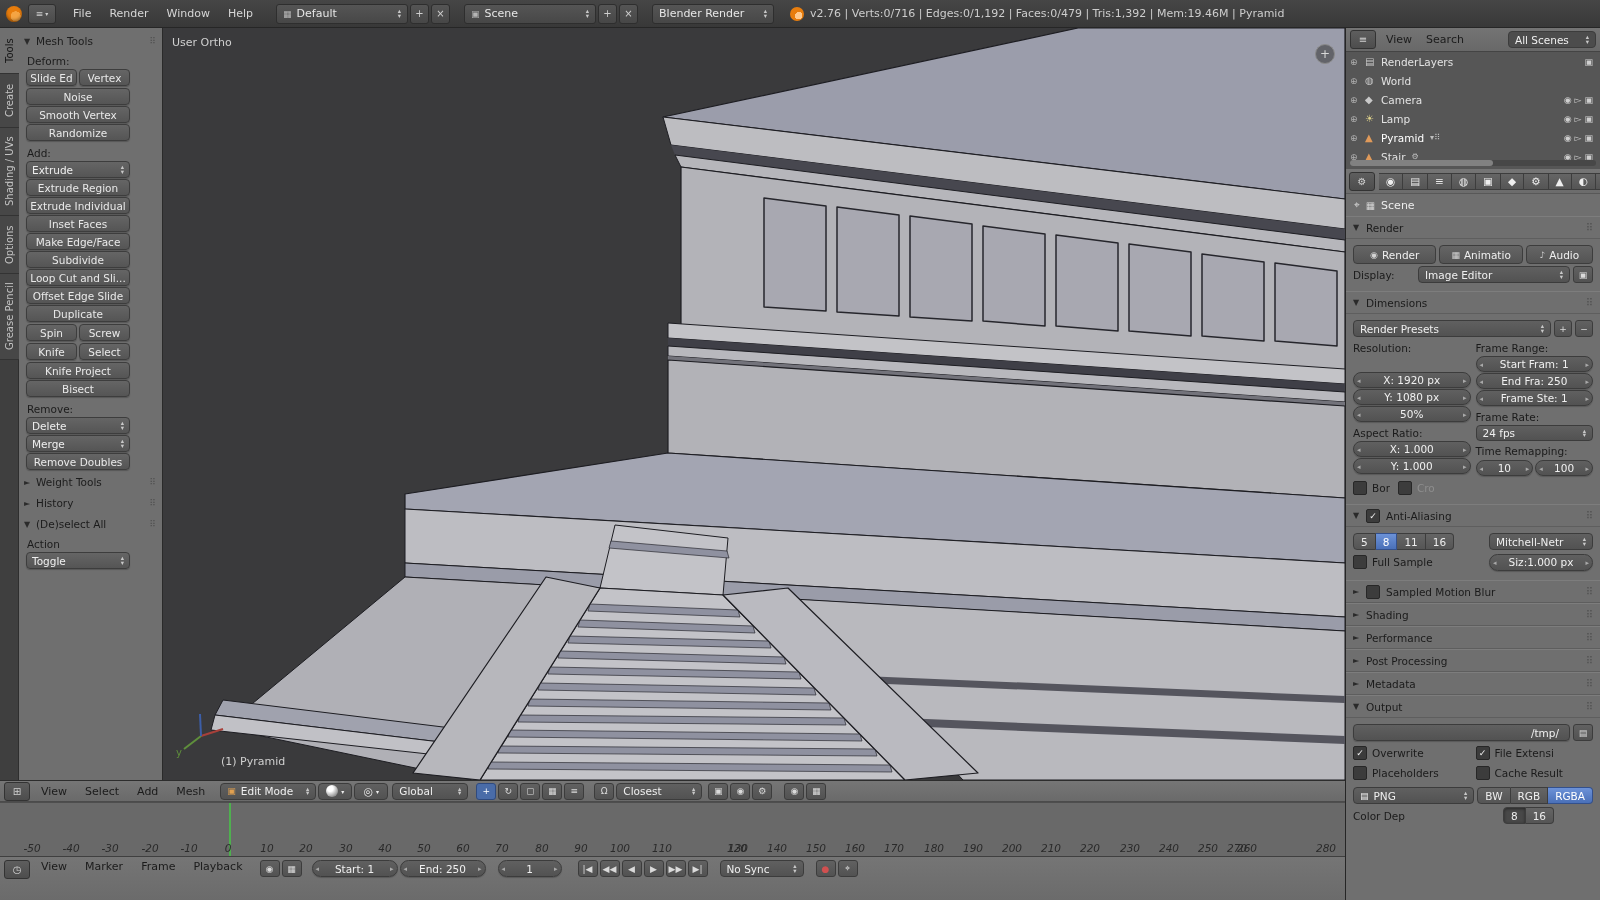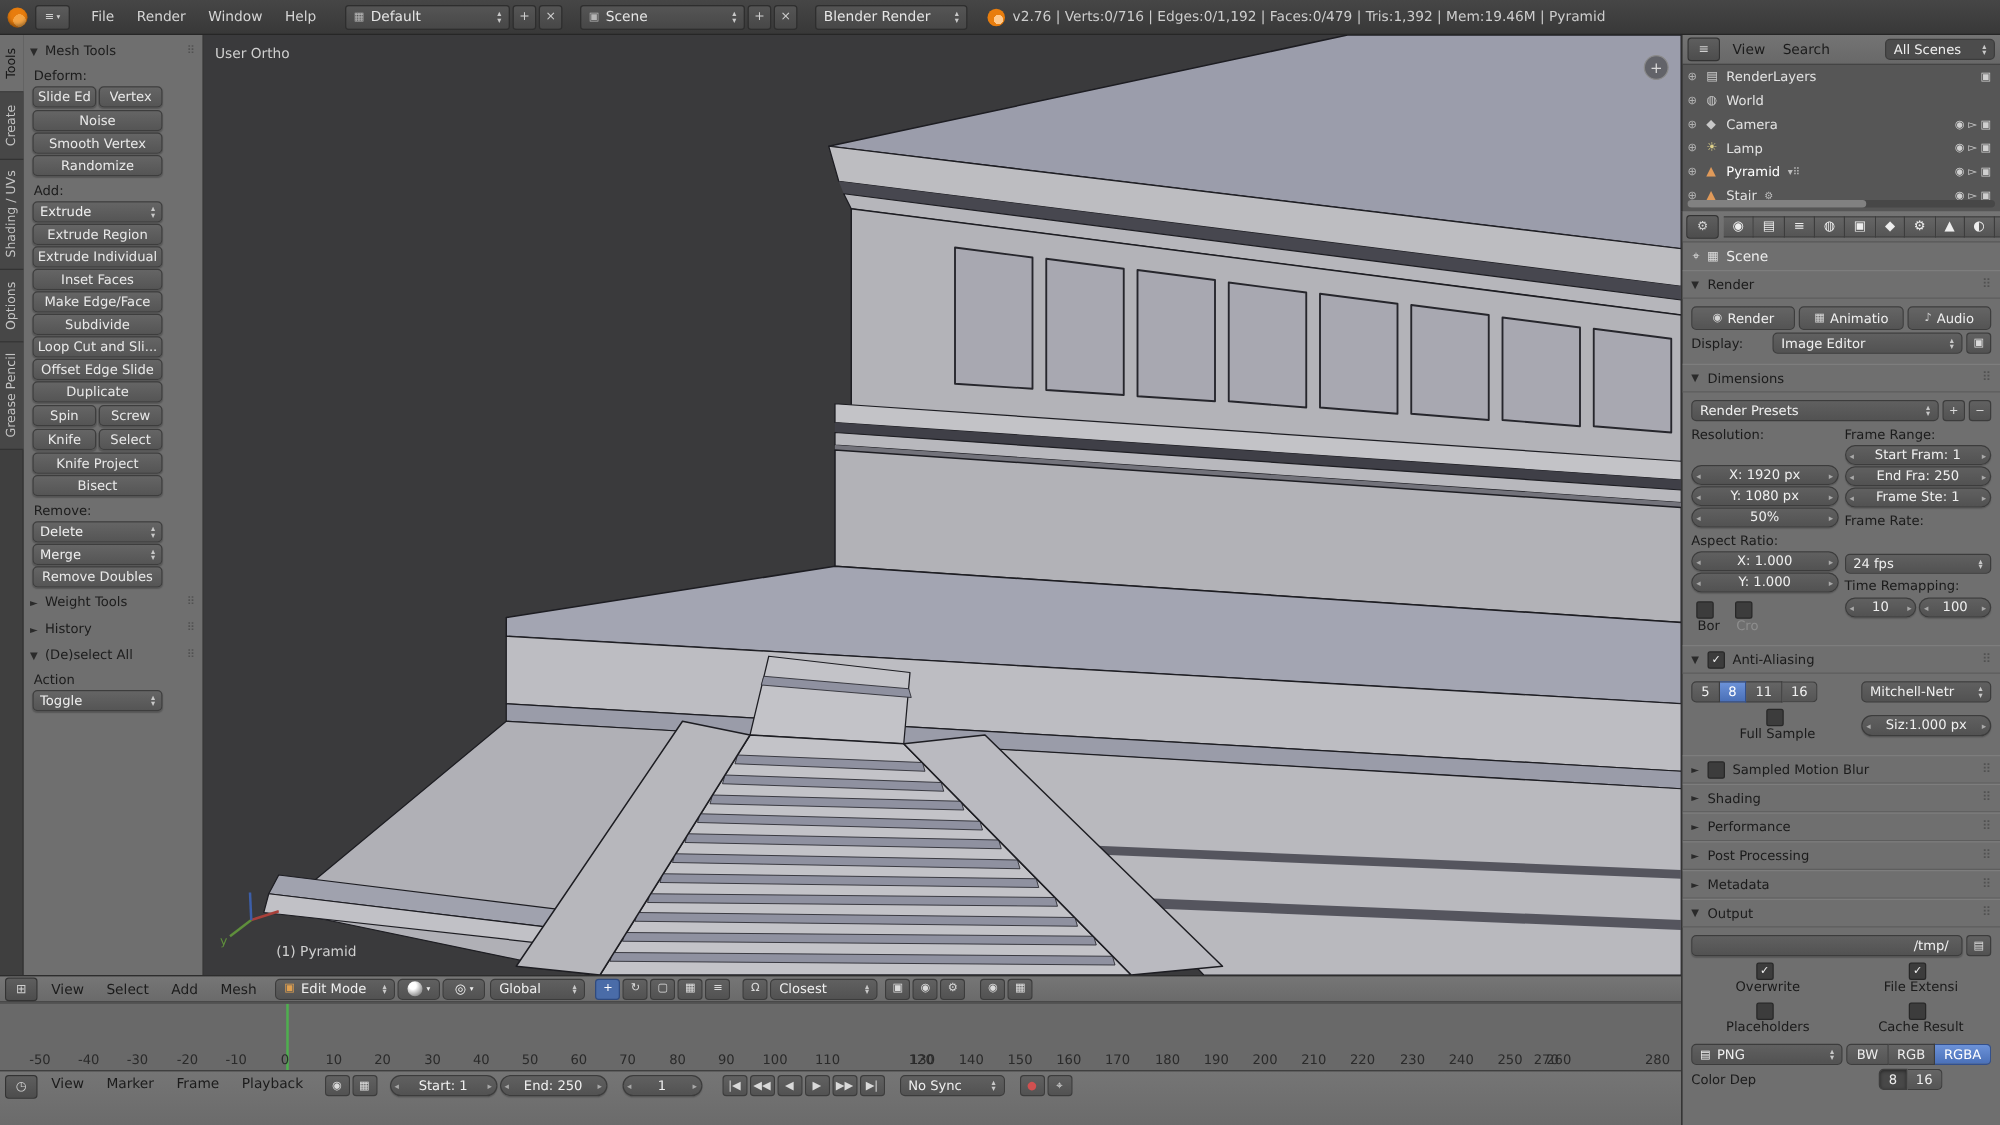--- a/index.html
+++ b/index.html
@@ -61,21 +61,21 @@
     display:flex;align-items:center;justify-content:center;color:#d0d0d0;font-size:10px;flex:none;}
   .dd{background:linear-gradient(#606060,#525252);border:1px solid #3c3c3c;border-radius:4px;height:17px;color:#efefef;
     display:flex;align-items:center;padding:0 6px;box-sizing:border-box;font-size:10.5px;white-space:nowrap;}
   .dd .dic{margin-right:5px;font-size:9px;}
   .icon-btn{width:20px;height:17px;background:linear-gradient(#616161,#525252);border:1px solid #3c3c3c;border-radius:3px;
     display:flex;align-items:center;justify-content:center;color:#dadada;font-size:9px;box-sizing:border-box;flex:none;}
   .icon-btn.on{background:#4a6ca8;border-color:#2f4a7e;color:#fff;}
   .ball{width:12px;height:12px;border-radius:50%;background:radial-gradient(circle at 35% 30%,#ffffff 0 25%,#9a9a9a 70%,#6f6f6f 100%);}
   
   #ruler{left:0;top:802px;width:1345px;height:54px;background:#696969;border-top:1px solid #4e4e4e;overflow:hidden;}
-  #ruler .t-item{position:absolute;bottom:3px;width:40px;text-align:center;color:#2a2a2a;font-size:10.5px;}
+  #ruler .t-item{position:absolute;bottom:3px;width:40px;text-align:center;color:#2a2a2a;font-size:10.5px;font-style:italic;}
   #playhead{position:absolute;top:0;bottom:0;width:2px;}
   #tlh{left:0;top:856px;width:1345px;height:44px;background:linear-gradient(#757575,#6b6b6b);border-top:1px solid #3f3f3f;
     box-sizing:border-box;display:flex;align-items:flex-start;color:#1b1b1b;padding:3px 4px 0 4px;gap:2px;}
   #tlh .hmenu .t-item{color:#1b1b1b;}
   .field{background:linear-gradient(#606060,#525252);border:1px solid #3c3c3c;border-radius:9px;color:#f0f0f0;height:17px;
     display:flex;align-items:center;justify-content:center;font-size:10.5px;position:relative;box-sizing:border-box;
     padding:0 10px;box-shadow:0 1px 1px rgba(0,0,0,.2);white-space:nowrap;}
   .field.sl::before{content:"◂";position:absolute;left:3px;top:4px;font-size:7px;color:#a9a9a9;}
   .field.sl::after{content:"▸";position:absolute;right:3px;top:4px;font-size:7px;color:#a9a9a9;}
   .rec{color:#d05050 !important;}
@@ -110,21 +110,21 @@
   .cols{display:flex;gap:5px;}
   .col{flex:1;min-width:0;}
   .col .field,.col .dd{margin:1px 0;height:16px;}
   .pbtn{flex:1;background:linear-gradient(#656565,#545454);border:1px solid #3d3d3d;border-radius:4px;height:19px;
     display:flex;align-items:center;justify-content:center;gap:4px;color:#efefef;font-size:10.5px;box-sizing:border-box;white-space:nowrap;overflow:hidden;}
   .pbtn .bic{font-size:9px;color:#d3d3d3;}
   .chk{width:12px;height:12px;background:#3c3c3c;border:1px solid #272727;border-radius:2px;color:#f0f0f0;font-size:9px;
     line-height:12px;text-align:center;flex:none;box-sizing:content-box;}
   .chklab{color:#1b1b1b;margin-left:5px;font-size:10.5px;white-space:nowrap;overflow:hidden;}
   .chklab.dis{color:#8e8e8e;}
-  .chkrow{display:flex;align-items:center;margin:3px 0;min-width:0;flex-direction:column;}
+  .chkrow{display:flex;align-items:center;margin:3px 0;min-width:0;}
   .seg{display:flex;flex:none;}
   .seg-btn{background:linear-gradient(#656565,#555);border:1px solid #3d3d3d;border-left-width:0;color:#eee;height:17px;
     display:flex;align-items:center;justify-content:center;font-size:10.5px;padding:0 7px;box-sizing:border-box;}
   .seg .seg-btn:first-of-type{border-left-width:1px;border-radius:4px 0 0 4px;}
   .seg .seg-btn:last-of-type{border-radius:0 4px 4px 0;}
   .seg-btn.blue{background:linear-gradient(#6c92d8,#4a70b8);border-color:#33508c;color:#fff;}
   .seg-btn.pressed{background:#484848;box-shadow:inset 0 1px 3px rgba(0,0,0,.45);}
   .grow{flex:1;min-width:0;}
 </style>
 </head>
@@ -709,21 +709,21 @@
         <div class="plab" style="margin:3px 0 2px 0">Frame Range:</div>
         <div class="field sl">
             <span>Start Fram: 1</span>
           </div>
         <div class="field sl">
             <span>End Fra: 250</span>
           </div>
         <div class="field sl">
             <span>Frame Ste: 1</span>
           </div>
-        <div class="plab" style="margin:5px 0 20px 0">Frame Rate:</div>
+        <div class="plab" style="margin:5px 0 2px 0">Frame Rate:</div>
         <div class="dd">
             <span>24 fps</span>
             <span class="ddar">
               <i>▴</i>
               <i>▾</i>
             </span>
           </div>
         <div class="plab" style="margin:4px 0 2px 0">Time Remapping:</div>
         <div style="display:flex;gap:2px">
           <div class="field sl" style="flex:1">

